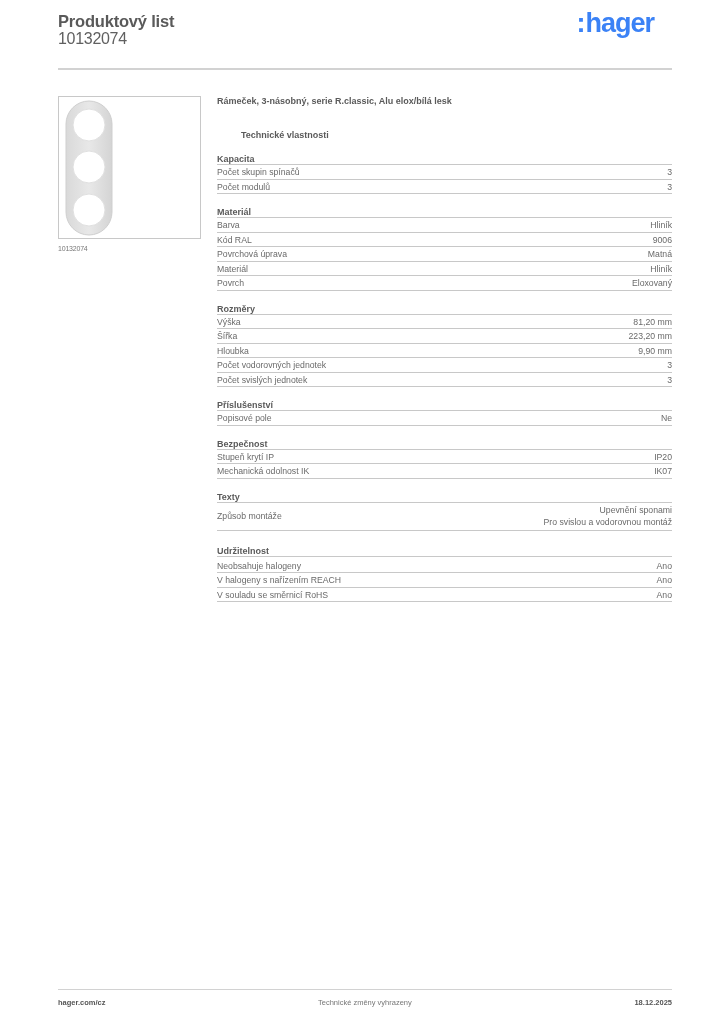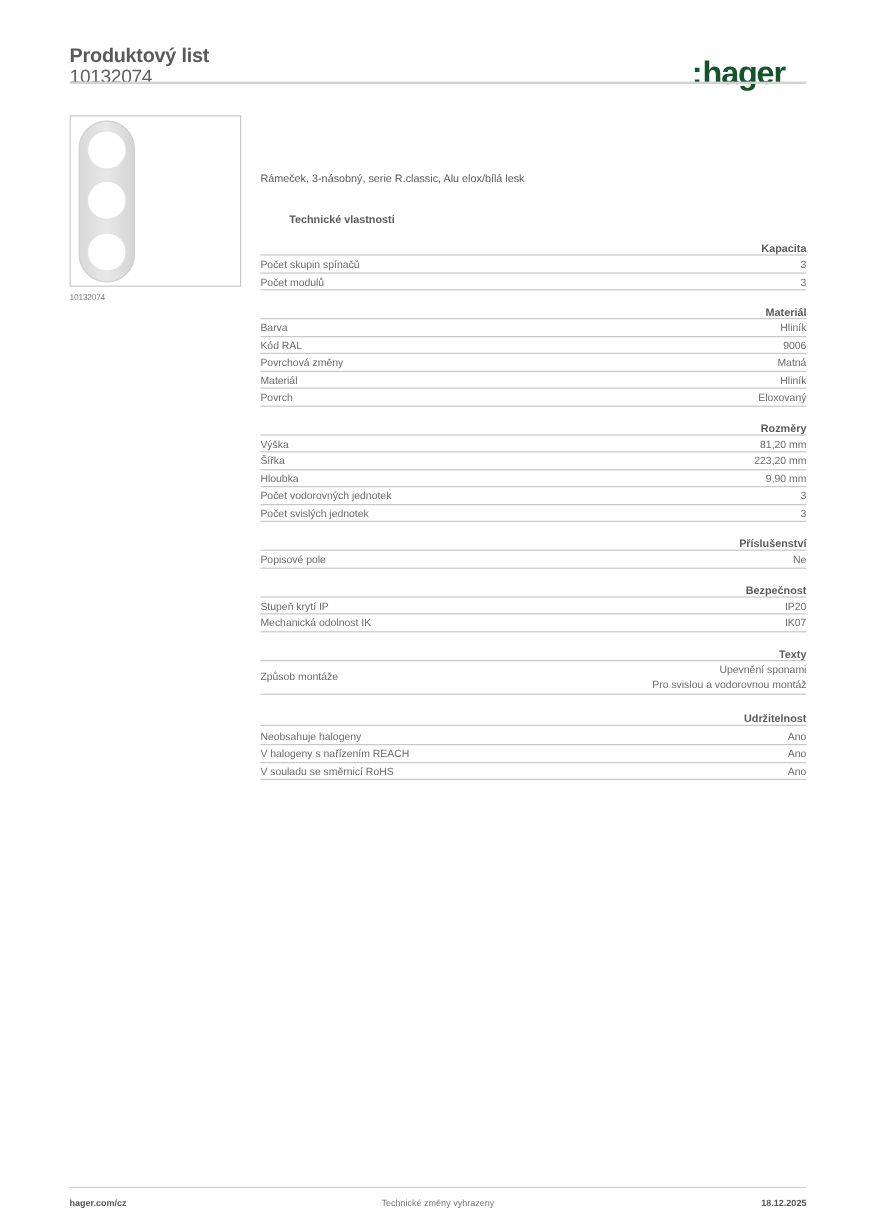--- a/index.html
+++ b/index.html
@@ -3,59 +3,58 @@
   <meta charset="utf-8">
   <style>
     * { box-sizing: border-box; margin: 0; padding: 0; }
     html, body { width: 724px; height: 1024px; background: #ffffff; }
     body {
       position: relative;
       font-family: "Liberation Sans", sans-serif;
       color: #555555;
       overflow: hidden;
     }
-    .header { position: absolute; left: 58px; top: 36px; width: 614px; height: 50px; }
+    .header { position: absolute; left: 58px; top: 10px; width: 614px; height: 50px; }
     .page-title {
       position: absolute; left: 0; top: 2px;
       font-size: 16.5px; font-weight: bold; color: #5a5a5a; letter-spacing: -0.2px;
     }
     .page-subtitle {
       position: absolute; left: 0; top: 20px;
       font-size: 16px; color: #606060; letter-spacing: -0.3px;
     }
     .logo {
       position: absolute; right: 18px; top: -2px;
-      font-size: 27px; font-weight: bold; color: #14532d; letter-spacing: -1px; margin-top: 12px;
+      font-size: 27px; font-weight: bold; color: #3b82f6; letter-spacing: -1px;
     }
     .logo .colon { margin-right: 1px; }
     .header-divider {
       position: absolute; left: 58px; top: 68px; width: 614px; height: 2px; background: #d2d2d2;
     }
     .image-box {
       position: absolute; left: 58px; top: 96px; width: 143px; height: 143px;
       border: 1px solid #c8c8c8; background: #fff;
     }
     .image-box svg { position: absolute; left: 0; top: 0; }
     .image-caption {
       position: absolute; left: 58px; top: 245px; font-size: 7px; color: #777; letter-spacing: -0.2px;
     }
     .content { position: absolute; left: 217px; top: 95px; width: 455px; }
     .product-name {
-      font-size: 9px; font-weight: normal; color: #5a5a5a; height: 12px; line-height: 12px; margin-top: 48px;
+      font-size: 9px; font-weight: bold; color: #5a5a5a; height: 12px; line-height: 12px;
     }
     .tech-heading {
       margin-top: 22px; font-size: 9px; font-weight: bold; color: #5a5a5a; height: 12px; line-height: 12px; margin-left: 24px;
     }
     .section { margin-top: 12px; }
     .section:first-of-type { margin-top: 12px; }
     .section-title {
       font-size: 9px; font-weight: bold; color: #5a5a5a;
       height: 12px; line-height: 12px;
       border-bottom: 1.5px solid #c8c8c8;
-      text-align: right;
     }
     .row {
       display: flex; justify-content: space-between; align-items: center;
       font-size: 8.7px; color: #6a6a6a; line-height: 12.5px;
       padding-top: 1px; min-height: 14.5px;
       border-bottom: 1px solid #c8c8c8;
     }
     .row .value { text-align: right; }
     .row .value span { display: block; }
     .row.multi { padding-bottom: 1px; }
@@ -119,21 +118,21 @@
     <div class="section-title">Materiál</div>
     <div class="row">
       <span>Barva</span>
       <span class="value">Hliník</span>
     </div>
     <div class="row">
       <span>Kód RAL</span>
       <span class="value">9006</span>
     </div>
     <div class="row">
-      <span>Povrchová změny</span>
+      <span>Povrchová úprava</span>
       <span class="value">Matná</span>
     </div>
     <div class="row">
       <span>Materiál</span>
       <span class="value">Hliník</span>
     </div>
     <div class="row">
       <span>Povrch</span>
       <span class="value">Eloxovaný</span>
     </div>

